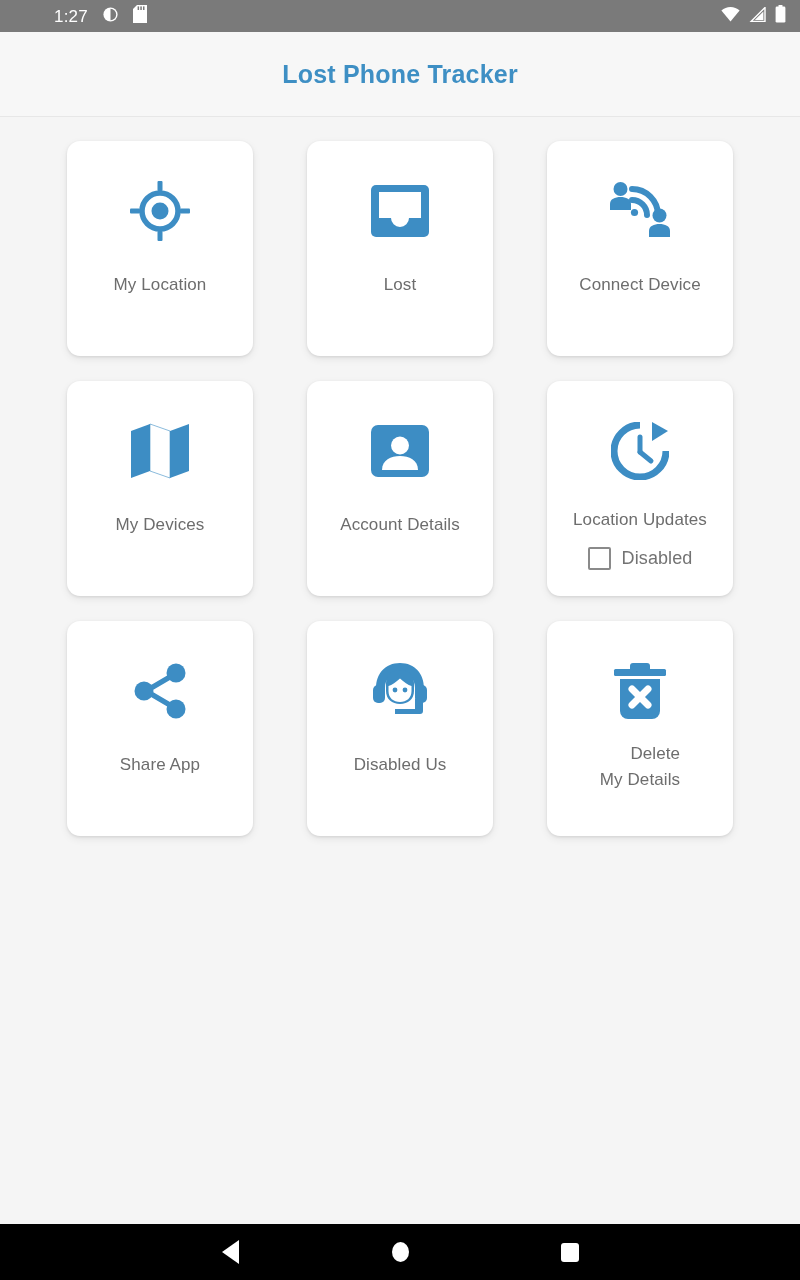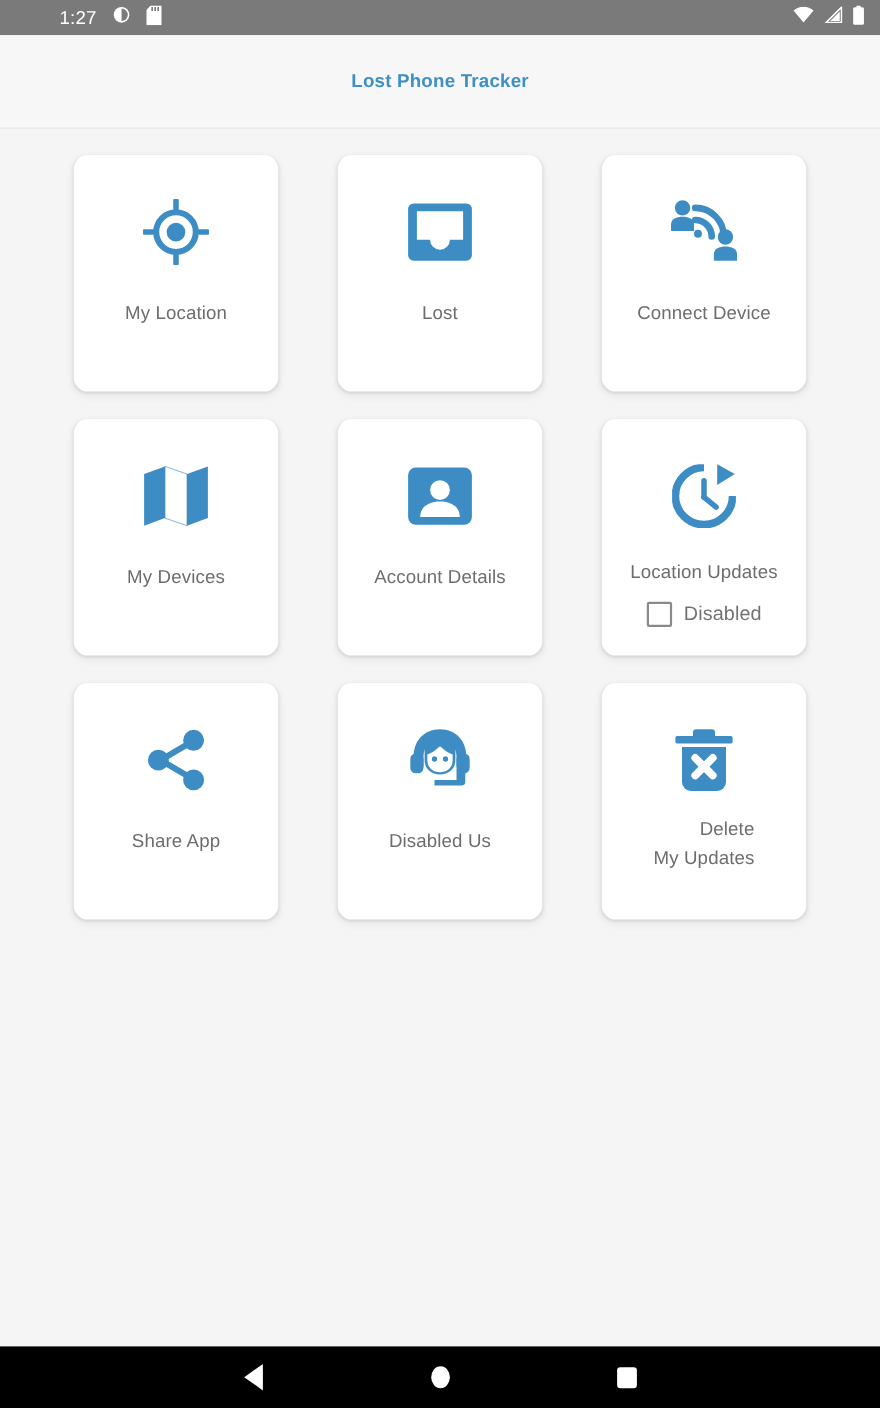--- a/index.html
+++ b/index.html
@@ -21,21 +21,21 @@
   .status-right { margin-left:auto; display:flex; align-items:center; gap:9px; }
   .status-time { font-size:17px; letter-spacing:.2px; line-height:1;margin-left:40px; }
   .sb-icon { display:block; }
 
   
   .app-bar {
     position:absolute; top:32px; left:0; width:800px; height:85px;
     background:#f7f7f7; display:flex; align-items:center; justify-content:center;
     border-bottom:1px solid #e7e7e7;
   }
-  .app-title { font-size:17px; font-weight:bold; color:#3e8fc4; letter-spacing:.2px; }
+  .app-title { font-size:25px; font-weight:bold; color:#3e8fc4; letter-spacing:.2px; }
 
   
   .grid {
     position:absolute; top:141px; left:67px;
     width:667px;
     display:grid;
     grid-template-columns:repeat(3, 186px);
     grid-column-gap:54px;
     grid-row-gap:25px;
   }
@@ -265,21 +265,21 @@
           <rect x="2" y="8" width="52" height="7" rx="1.5" fill="#3d8dc4"></rect>
           <path d="M8 18 H48 V50 A8 8 0 0 1 40 58 H16 A8 8 0 0 1 8 50 Z" fill="#3d8dc4"></path>
           <g stroke="#ffffff" stroke-width="7" stroke-linecap="round">
             <line x1="20" y1="28" x2="36" y2="44"></line>
             <line x1="36" y1="28" x2="20" y2="44"></line>
           </g>
         </svg>
       </div>
       <div class="card-label two-line">
         <span>Delete</span><br>
-        <span>My Updates</span>
+        <span>My Details</span>
       </div>
     </div>
 
   </div>
 
   <div class="nav-bar">
     <div class="nav-slot">
       <span class="nav-back"></span>
     </div>
     <div class="nav-slot">

